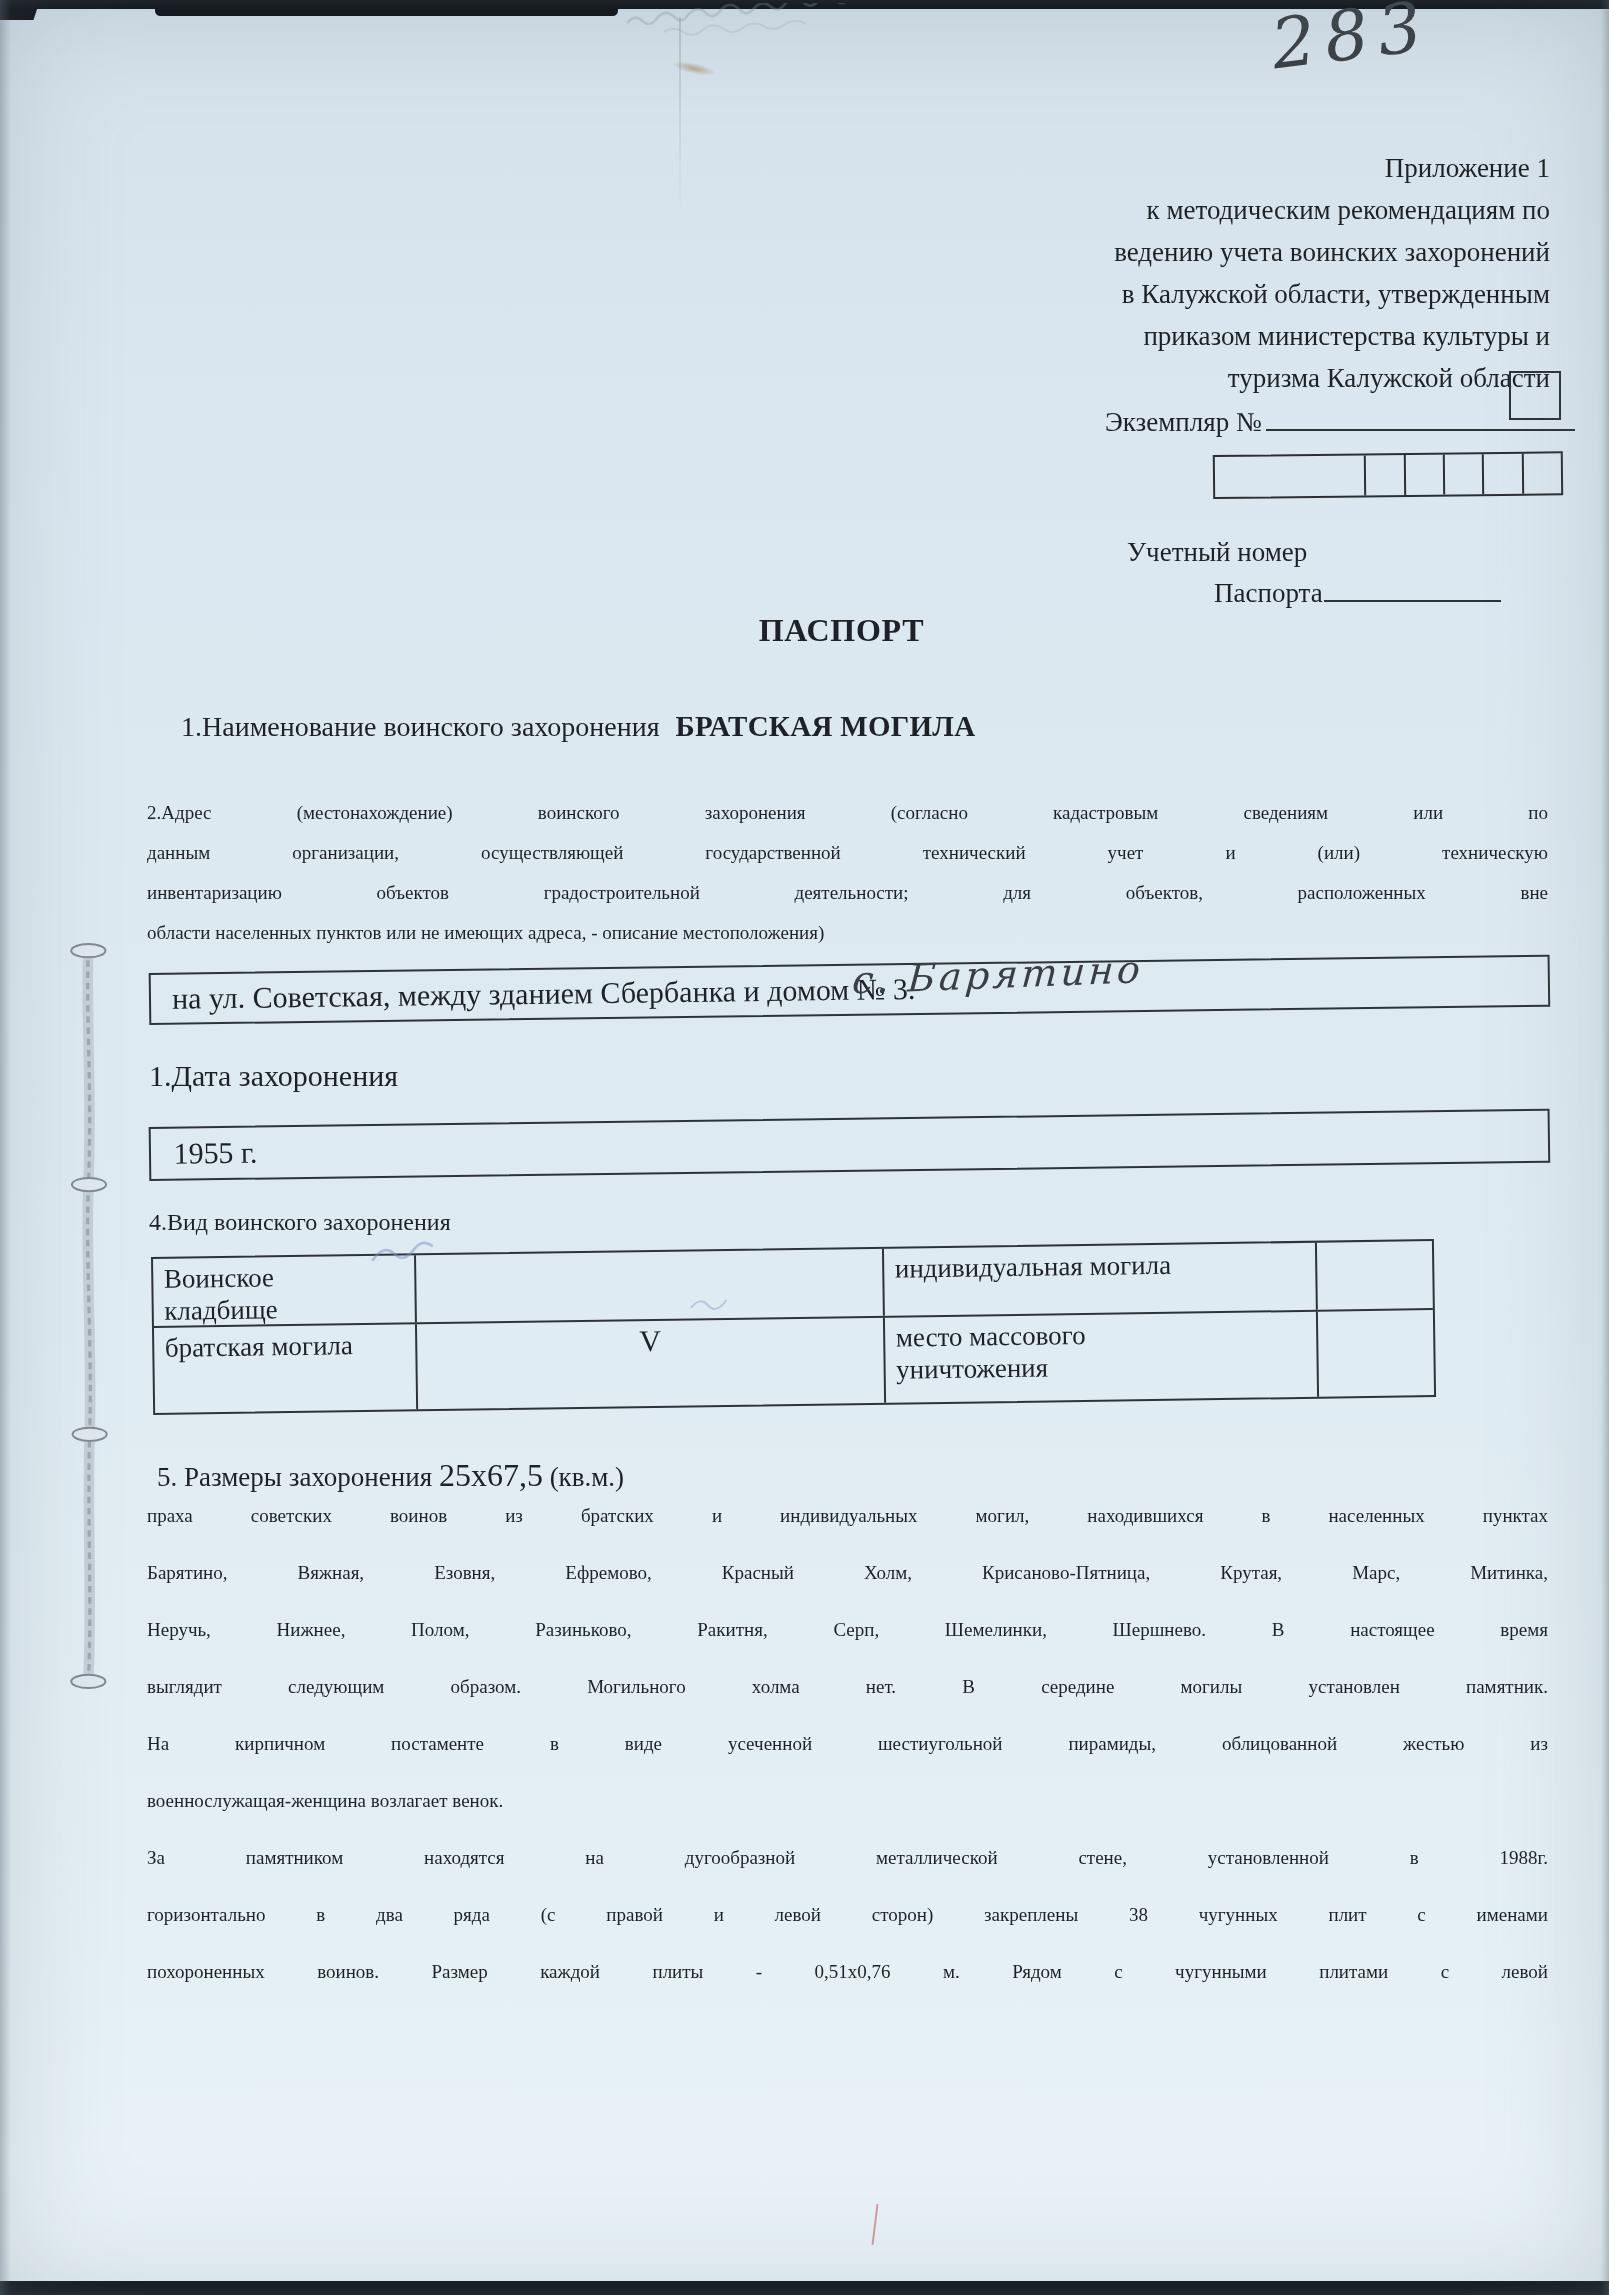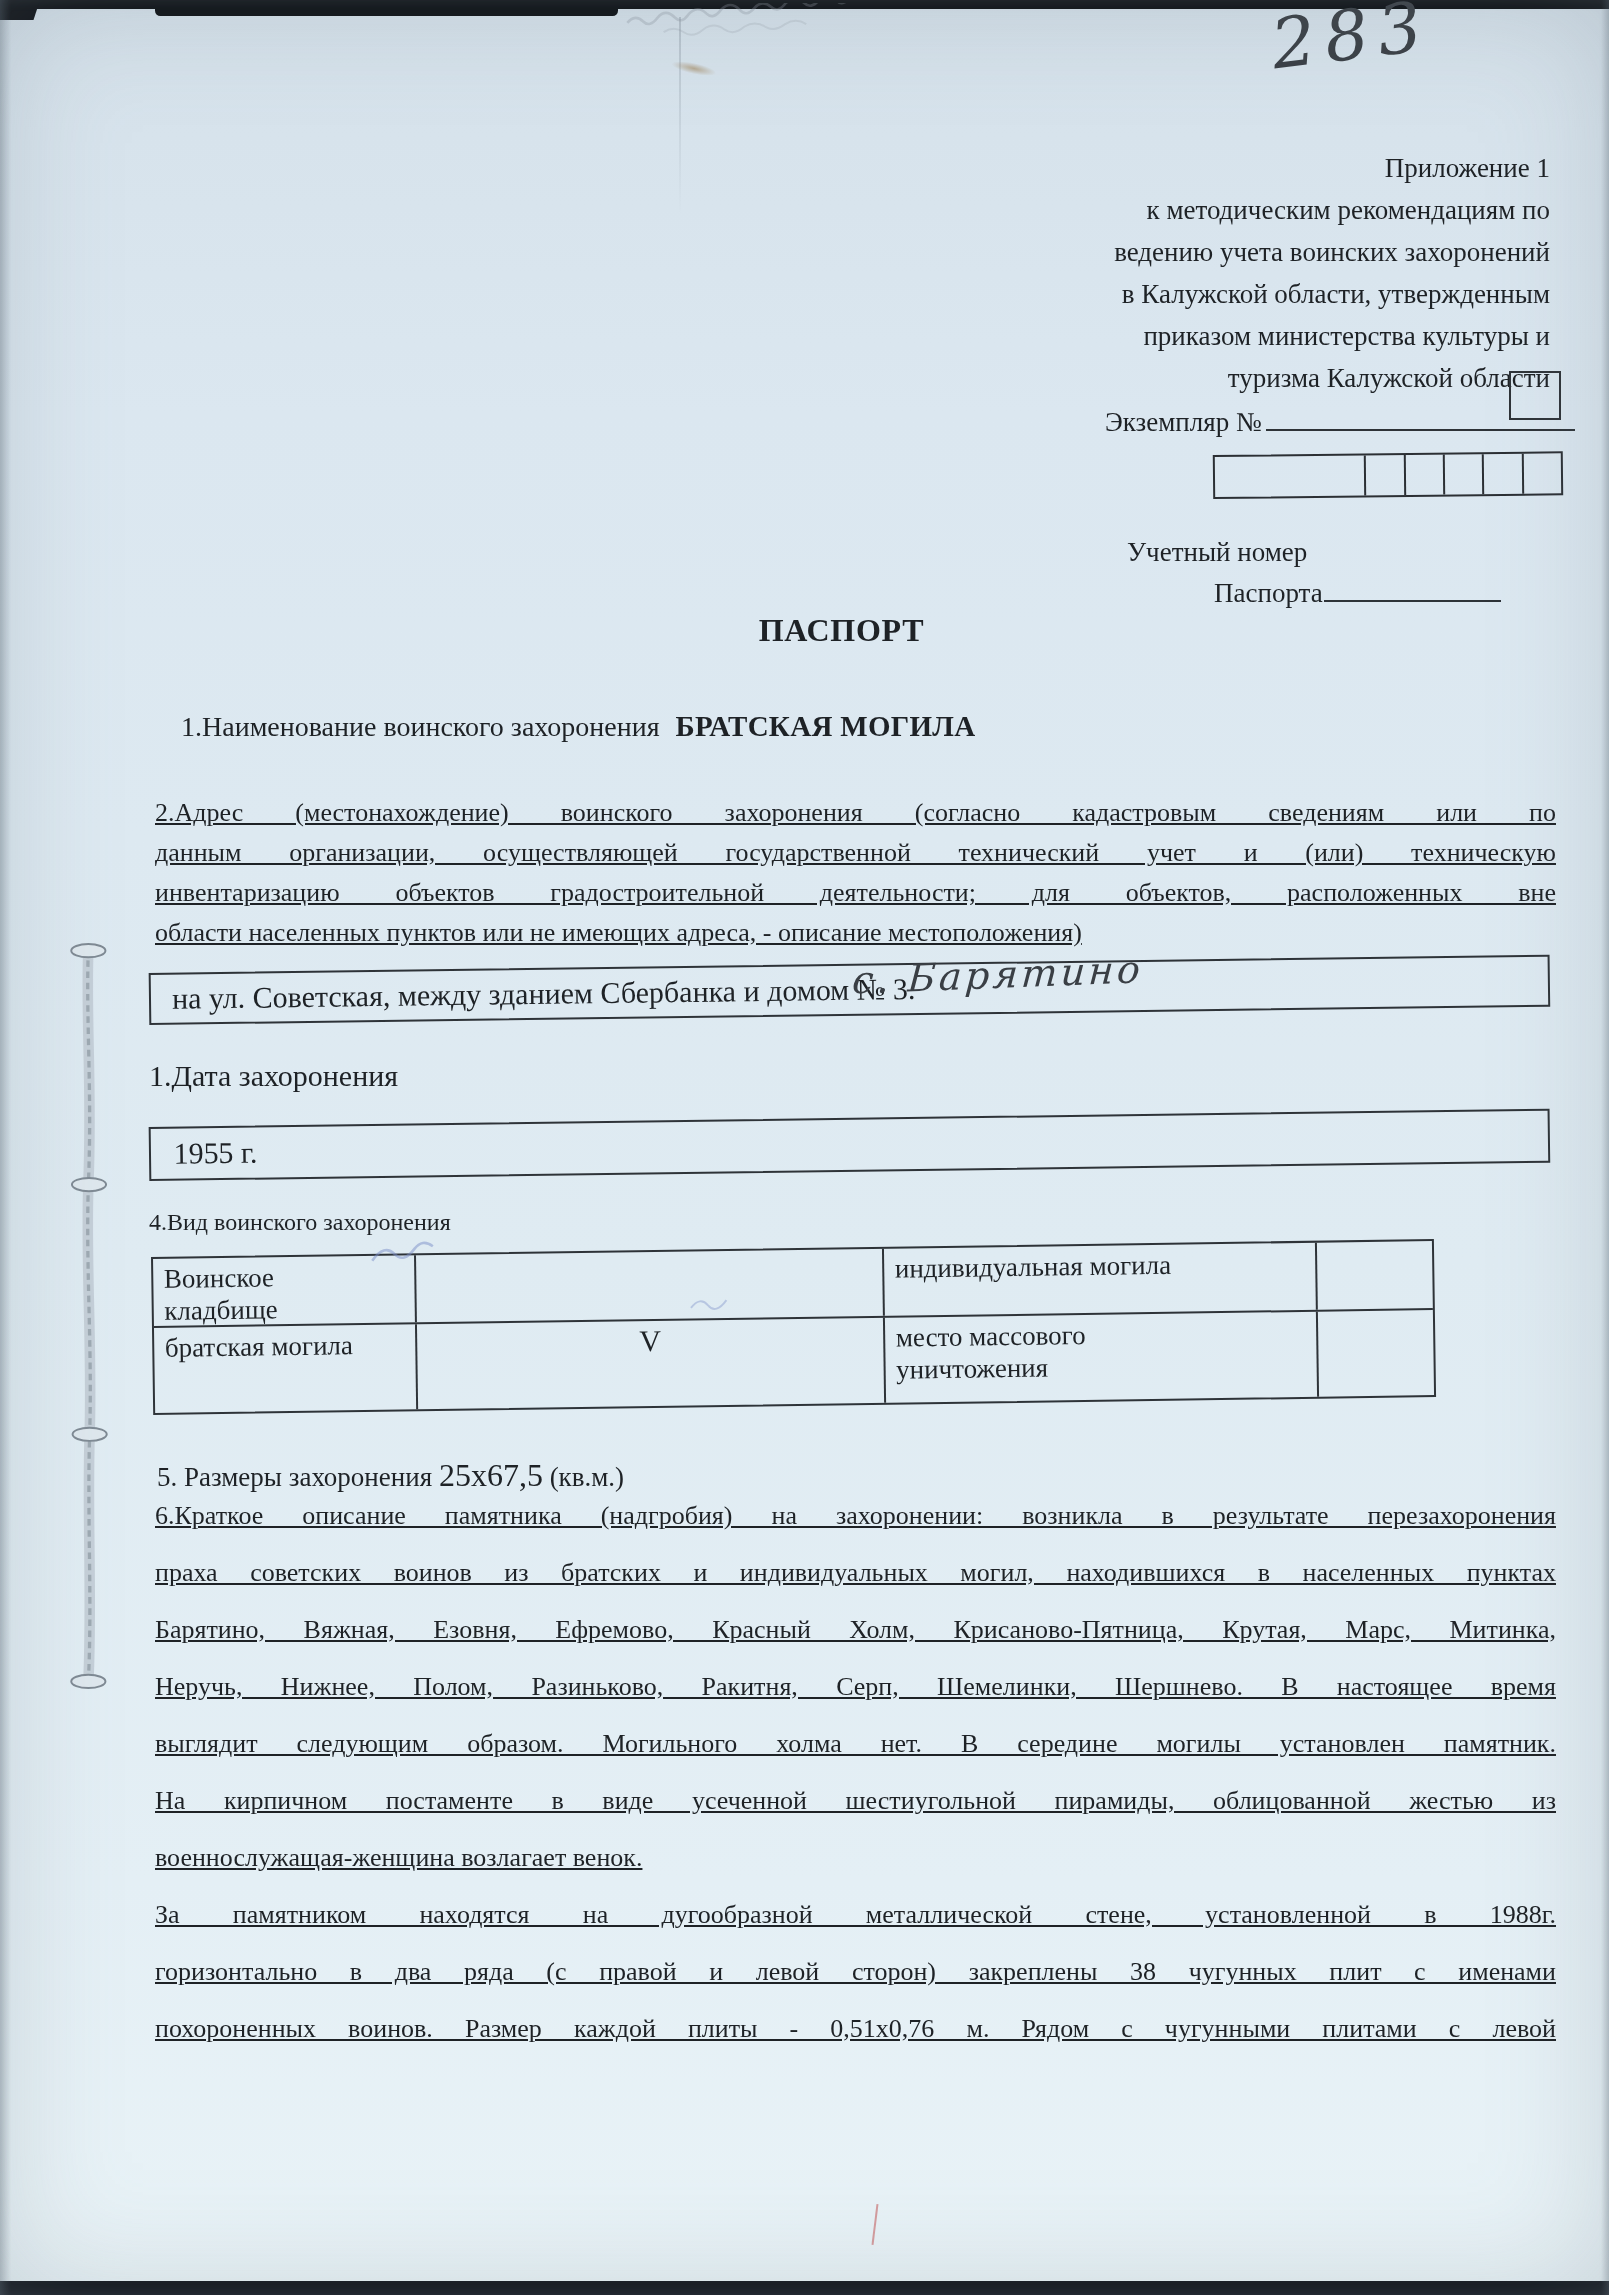--- a/index.html
+++ b/index.html
@@ -42,21 +42,21 @@
   .code-cell:last-child{border-right:none;}
   .cw{width:152px;} .cn{width:38px;}
   .reg1{left:1127px;top:537px;font-size:27px;}
   .reg2{left:1214px;top:574px;font-size:27px;white-space:nowrap;}
   .reg-u{width:177px;margin-left:1.3px;}
   
   .title{left:73px;top:611px;width:1537px;text-align:center;font-weight:bold;font-size:32px;line-height:38px;letter-spacing:0.7px;}
   
   .s1{left:149px;top:710px;font-size:28px;white-space:nowrap;margin-left:32px;}
   .s1 b{font-size:29px;margin-left:16px;letter-spacing:0.3px;}
-  .para{left:155px;width:1401px;font-size:26px;text-decoration:underline;}
+  .para{left:147px;width:1401px;font-size:19px;}
   .p2{top:793px;line-height:40px;}
   .line{overflow:hidden;}
   .just{text-align:justify;text-align-last:justify;}
   .plain{text-align:left;}
   .fieldbox{left:149px;width:1397px;border:2px solid #2e3338;transform:rotate(-0.75deg);transform-origin:left center;display:flex;align-items:center;}
   .addr-box{top:973px;height:48px;}
   .addr-printed{font-size:30px;padding-left:21px;white-space:nowrap;}
   .addr-hand{position:absolute;left:702px;top:-10.6px;font-size:38px;letter-spacing:3.3px;transform:skewX(-6deg) rotate(-1.5deg);}
   .s3{left:149px;top:1059px;font-size:30px;}
   .date-box{top:1127px;height:50px;}
@@ -183,21 +183,20 @@
     <path d="M6,24 q14,-18 26,-4 q12,14 28,-8" fill="none" stroke="#7d90c9" stroke-width="3"></path>
   </svg>
 
   <div class="abs s5">
     <span>5. Размеры захоронения</span>
     <span class="big">25х67,5</span>
     <span>(кв.м.)</span>
   </div>
 
   <div class="abs para p6">
-    <div class="line just">6.Краткое описание памятника (надгробия) на захоронении: возникла в результате перезахоронения</div>
     <div class="line just">праха советских воинов из братских и индивидуальных могил, находившихся в населенных пунктах</div>
     <div class="line just">Барятино, Вяжная, Езовня, Ефремово, Красный Холм, Крисаново-Пятница, Крутая, Марс, Митинка,</div>
     <div class="line just">Неручь, Нижнее, Полом, Разиньково, Ракитня, Серп, Шемелинки, Шершнево. В настоящее время</div>
     <div class="line just">выглядит следующим образом. Могильного холма нет. В середине могилы установлен памятник.</div>
     <div class="line just">На кирпичном постаменте в виде усеченной шестиугольной пирамиды, облицованной жестью из</div>
     <div class="line plain">военнослужащая-женщина возлагает венок.</div>
     <div class="line just">За памятником находятся на дугообразной металлической стене, установленной в 1988г.</div>
     <div class="line just">горизонтально в два ряда (с правой и левой сторон) закреплены 38 чугунных плит с именами</div>
     <div class="line just">похороненных воинов. Размер каждой плиты - 0,51х0,76 м. Рядом с чугунными плитами с левой</div>
   </div>

